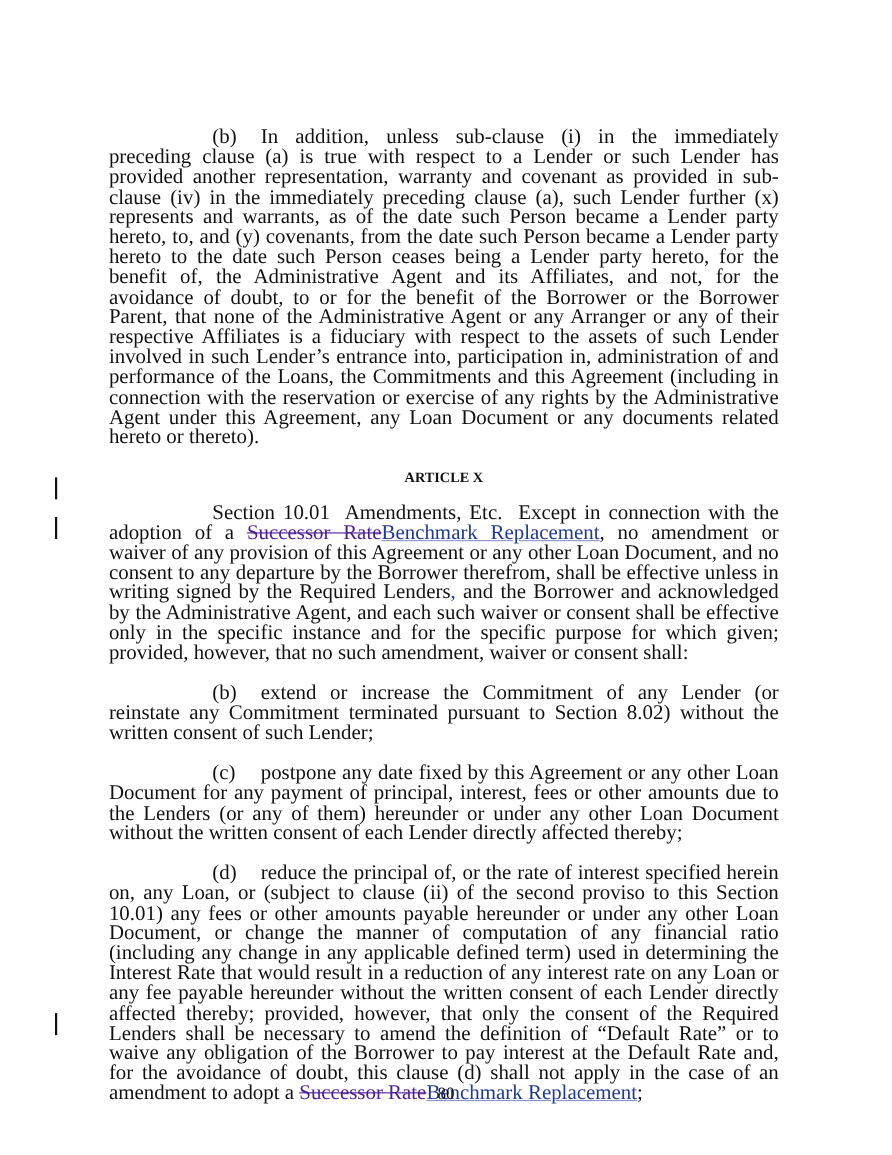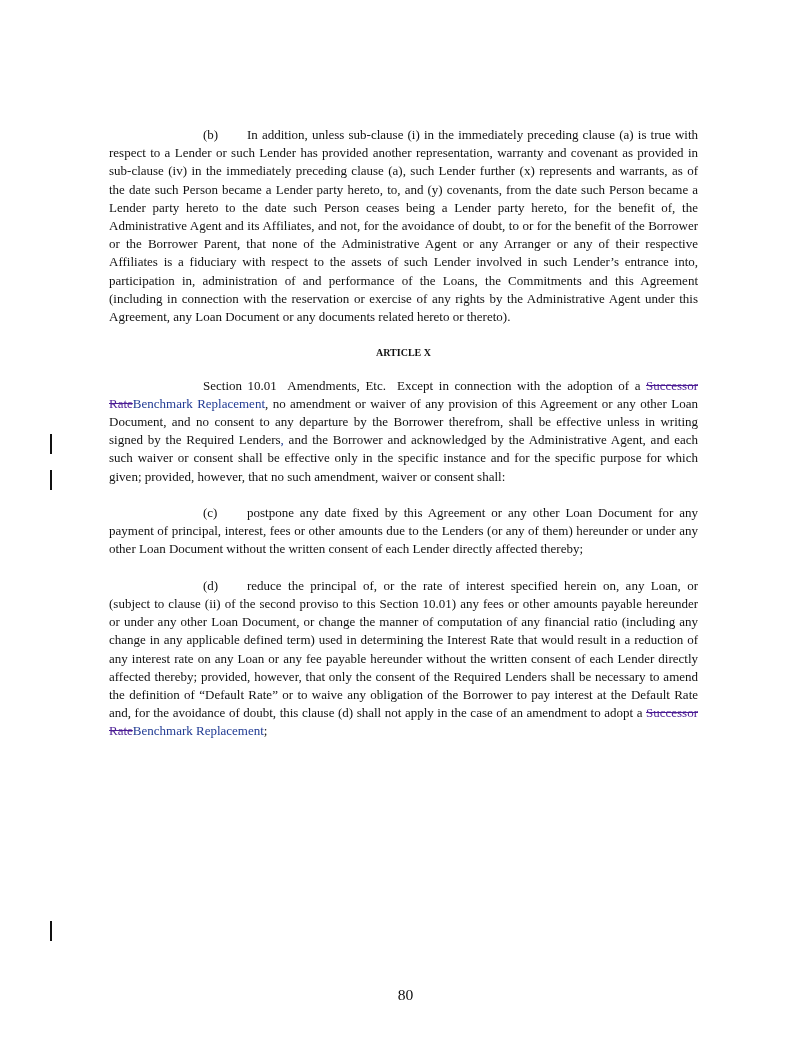--- a/index.html
+++ b/index.html
@@ -1,27 +1,27 @@
 <!DOCTYPE html>
 <html><head>
 <meta charset="utf-8">
 <style>
   html, body { margin: 0; padding: 0; background: #ffffff; }
   body { width: 811px; height: 1050px; position: relative; overflow: hidden;
          font-family: "Liberation Serif", "DejaVu Serif", serif; color: #111; }
   .page { position: absolute; left: 95px; top: 112px; width: 617px; }
-  p { margin: 14px; font-size: 13px; line-height: 18.2px; text-align: justify; text-align-last: left; }
+  p { margin: 4px; font-size: 19px; line-height: 18.2px; text-align: justify; text-align-last: left; }
   .para { margin-bottom: 18.2px; }
   .ind { display: inline-block; width: 94px; }
   .lbl { display: inline-block; width: 44px; }
   .u { }
   .del { color: #4c1d95; text-decoration: line-through; }
-  .ins { color: #1f3a93; text-decoration-color: #8a93c8; }
+  .ins { color: #1f3a93; text-decoration: underline; text-decoration-color: #8a93c8; }
   .ins-comma { color: #1f3a93; }
-  .heading { text-align: center; font-weight: bold; font-size: 10px; line-height: 18.2px; }
+  .heading { text-align: center; font-weight: bold; font-size: 13px; line-height: 18.2px; }
   .heading-block { margin-top: 16px; margin-bottom: 14px; }
   .bar { position: absolute; left: 50px; width: 1.5px; height: 20px; background: #111; }
   .pagenum { position: absolute; top: 986px; left: 0; width: 811px; text-align: center; font-size: 15.6px; }
 </style>
 </head>
 <body>
 
 <div class="bar" style="top:434px;"></div>
 <div class="bar" style="top:470px;"></div>
 <div class="bar" style="top:921px;"></div>
@@ -30,20 +30,21 @@
 
   <p class="para"><span class="ind"></span><span class="lbl">(b)</span><span>In addition, unless sub-clause (i) in the immediately preceding clause (a) is true with respect to a Lender or such Lender has provided another representation, warranty and covenant as provided in sub-clause (iv) in the immediately preceding clause (a), such Lender further (x) represents and warrants, as of the date such Person became a Lender party hereto, to, and (y) covenants, from the date such Person became a Lender party hereto to the date such Person ceases being a Lender party hereto, for the benefit of, the Administrative Agent and its Affiliates, and not, for the avoidance of doubt, to or for the benefit of the Borrower or the Borrower Parent, that none of the Administrative Agent or any Arranger or any of their respective Affiliates is a fiduciary with respect to the assets of such Lender involved in such Lender’s entrance into, participation in, administration of and performance of the Loans, the Commitments and this Agreement (including in connection with the reservation or exercise of any rights by the Administrative Agent under this Agreement, any Loan Document or any documents related hereto or thereto).</span></p>
 
   <div class="heading-block">
     <div class="heading">ARTICLE X</div>
   </div>
 
   <p class="para"><span class="ind"></span><span>Section 10.01</span>&nbsp; <span class="u">Amendments, Etc.</span>&nbsp; <span>Except in connection with the adoption of a</span> <span class="del">Successor Rate</span><span class="ins">Benchmark Replacement</span><span>, no amendment or waiver of any provision of this Agreement or any other Loan Document, and no consent to any departure by the Borrower therefrom, shall be effective unless in writing signed by the Required Lenders</span><span class="ins-comma">,</span><span> and the Borrower and acknowledged by the Administrative Agent, and each such waiver or consent shall be effective only in the specific instance and for the specific purpose for which given;</span> <span class="u">provided</span><span>,</span> <span class="u">however</span><span>, that no such amendment, waiver or consent shall:</span></p>
 
 
+  <p class="para"><span class="ind"></span><span class="lbl">(b)</span><span>extend or increase the Commitment of any Lender (or reinstate any Commitment terminated pursuant to</span> <span class="u">Section 8.02</span><span>) without the written consent of such Lender;</span></p>
 
   <p class="para"><span class="ind"></span><span class="lbl">(c)</span><span>postpone any date fixed by this Agreement or any other Loan Document for any payment of principal, interest, fees or other amounts due to the Lenders (or any of them) hereunder or under any other Loan Document without the written consent of each Lender directly affected thereby;</span></p>
 
   <p class="para"><span class="ind"></span><span class="lbl">(d)</span><span>reduce the principal of, or the rate of interest specified herein on, any Loan, or (subject to clause (ii) of the second proviso to this</span> <span class="u">Section 10.01</span><span>) any fees or other amounts payable hereunder or under any other Loan Document, or change the manner of computation of any financial ratio (including any change in any applicable defined term) used in determining the Interest Rate that would result in a reduction of any interest rate on any Loan or any fee payable hereunder without the written consent of each Lender directly affected thereby;</span> <span class="u">provided</span><span>,</span> <span class="u">however</span><span>, that only the consent of the Required Lenders shall be necessary to amend the definition of “</span><span class="u">Default Rate</span><span>” or to waive any obligation of the Borrower to pay interest at the Default Rate and, for the avoidance of doubt, this clause (d) shall not apply in the case of an amendment to adopt a</span> <span class="del">Successor Rate</span><span class="ins">Benchmark Replacement</span><span>;</span></p>
 
 </div>
 
 <div class="pagenum">80</div>
 
 </body></html>

